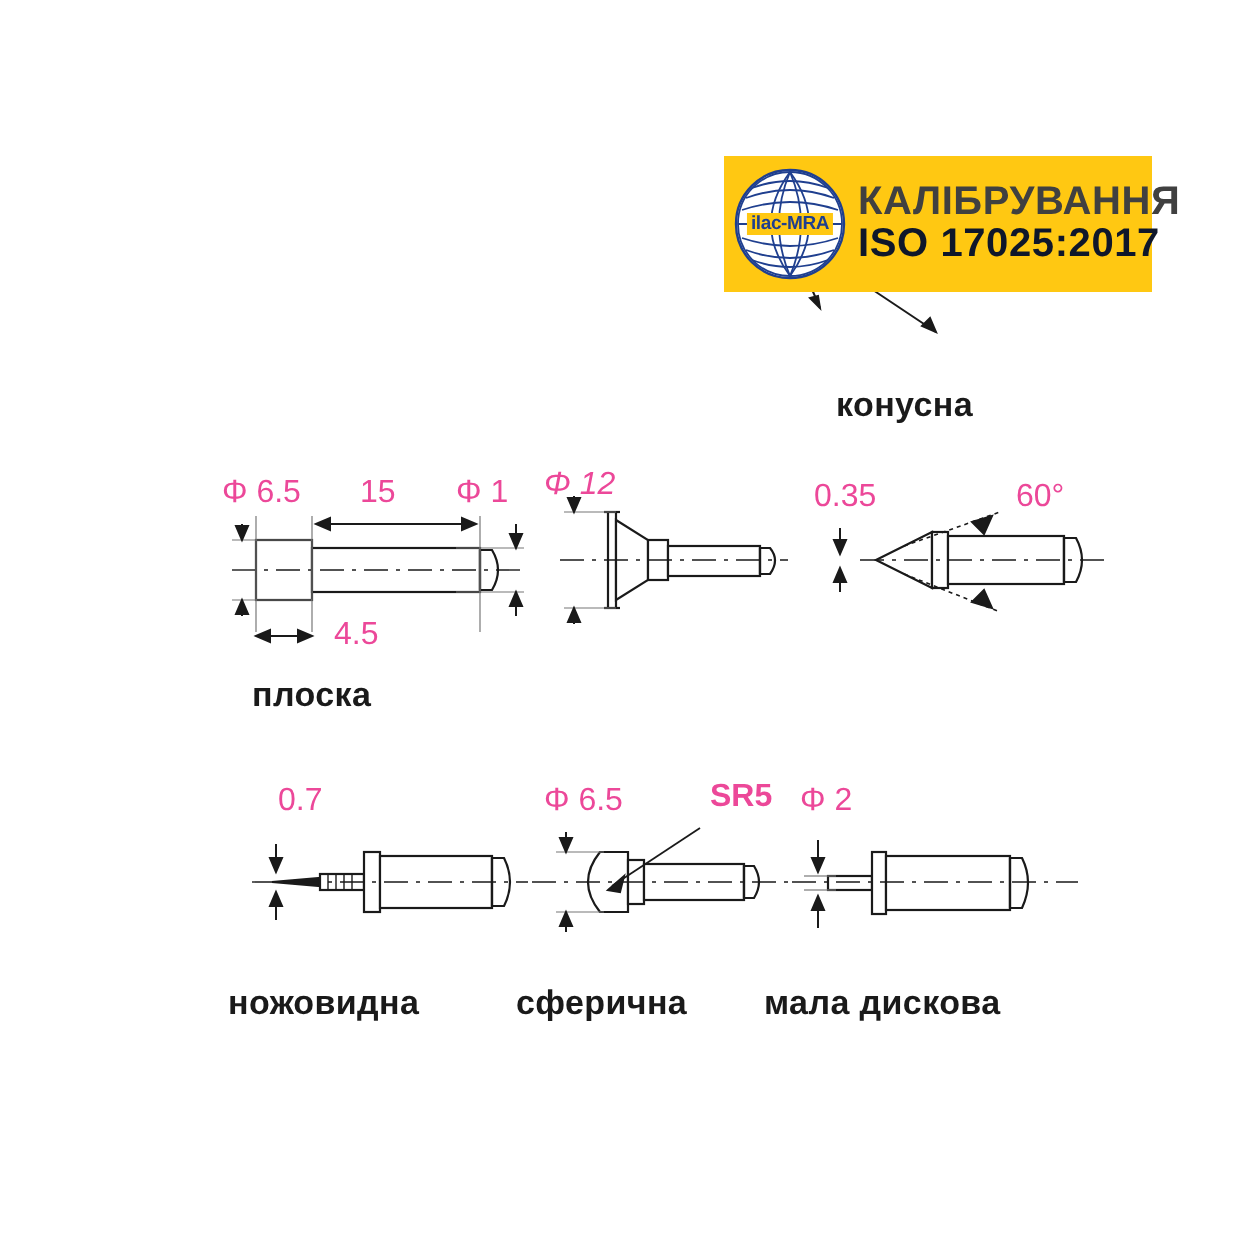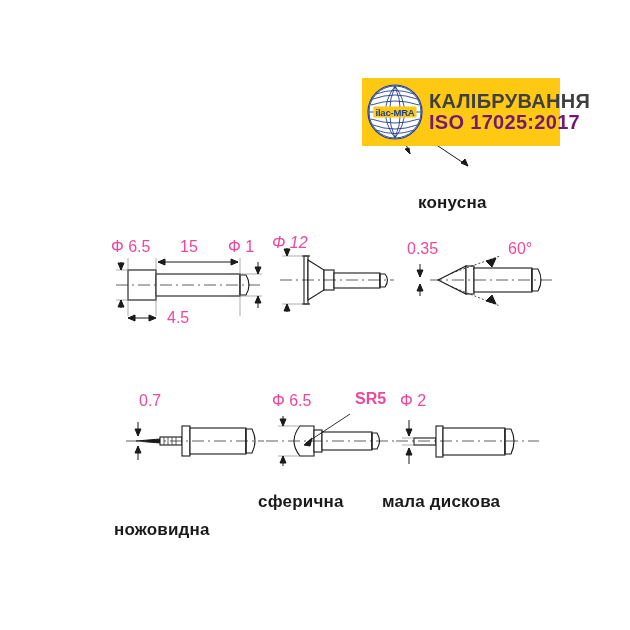--- a/index.html
+++ b/index.html
@@ -27,21 +27,21 @@
     font-size:16px;
     color:#ec4899;
     white-space:nowrap;
     font-family:"Liberation Sans", sans-serif;
   }
 
   
   #badge{
     position:absolute;
     left:362px;top:78px;
-    width:198px;height:68px;
+    width:214px;height:68px;
     background:var(--badge-bg,#FFC812);
     display:flex;align-items:center;
     box-sizing:border-box;
     padding-left:4px;
     z-index:50;
   }
   #badge-logo{
     width:58px;height:58px;
     flex:0 0 58px;
     position:relative;
@@ -123,21 +123,21 @@
           <path d="M29,3 Q18,29 29,55"></path>
           <path d="M29,3 Q40,29 29,55"></path>
           <path d="M29,3 Q10,29 29,55"></path>
           <path d="M29,3 Q48,29 29,55"></path>
         </g>
       </svg>
       <span class="logo-wordmark" style="color: rgb(31, 63, 143); background: rgb(255, 200, 18);">ilac-MRA</span>
     </div>
     <div id="badge-text">
       <span class="l1" style="color: #404040;">КАЛІБРУВАННЯ</span>
-      <span class="l2" style="color: #701a75;">ISO 17025:2017</span>
+      <span class="l2" style="color: #0f172a;">ISO 17025:2017</span>
     </div>
   </div>
 
   <div class="probe-cell" style="left:110px;top:238px;width:160px;height:95px;">
     <svg width="160" height="95" viewBox="0 0 160 95">
       <g stroke="#1a1a1a" fill="none" stroke-width="1.1">
 
         <rect x="18" y="32" width="28" height="30" fill="#fff"></rect>
 
         <rect x="46" y="36" width="84" height="22" fill="#fff"></rect>
@@ -175,20 +175,21 @@
         <line x1="18" y1="80" x2="46" y2="80" stroke-width="1"></line>
         <polygon points="18,80 25,77 25,83"></polygon>
         <polygon points="46,80 39,77 39,83"></polygon>
       </g>
     </svg>
   </div>
   <div class="dimtext" style="left:111px;top:238px;">Φ 6.5</div>
   <div class="dimtext" style="left:180px;top:238px;">15</div>
   <div class="dimtext" style="left:228px;top:238px;">Φ 1</div>
   <div class="dimtext" style="left:167px;top:309px;">4.5</div>
+  <div class="caption" style="left:126px;top:338px;width:120px;">плоска</div>
 
   <div class="probe-cell" style="left:268px;top:248px;width:128px;height:80px;">
     <svg width="128" height="80" viewBox="0 0 128 80">
       <g stroke="#1a1a1a" fill="none" stroke-width="1.1">
 
         <path d="M36,8 L40,8 L40,56 L36,56 Z" fill="#fff"></path>
         <path d="M34,8 L42,8"></path>
         <path d="M34,56 L42,56"></path>
 
         <path d="M40,12 L56,22 L56,42 L40,52 Z" fill="#fff"></path>
@@ -271,21 +272,21 @@
       </g>
       <g stroke="#1a1a1a" fill="#1a1a1a" stroke-width="1">
         <line x1="12" y1="14" x2="12" y2="28"></line>
         <polygon points="12,28 9,21 15,21"></polygon>
         <line x1="12" y1="52" x2="12" y2="38"></line>
         <polygon points="12,38 9,45 15,45"></polygon>
       </g>
     </svg>
   </div>
   <div class="dimtext" style="left:139px;top:392px;">0.7</div>
-  <div class="caption" style="left:114px;top:492px;width:150px;margin-top:28px;">ножовидна</div>
+  <div class="caption" style="left:114px;top:492px;width:150px;">ножовидна</div>
 
   <div class="probe-cell" style="left:266px;top:408px;width:130px;height:75px;">
     <svg width="130" height="75" viewBox="0 0 130 75">
       <g stroke="#1a1a1a" fill="none" stroke-width="1.1">
 
         <path d="M34,18 Q22,33 34,48 L48,48 L48,18 Z" fill="#fff"></path>
 
         <rect x="48" y="22" width="8" height="22" fill="#fff"></rect>
 
         <rect x="56" y="24" width="50" height="18" fill="#fff"></rect>

